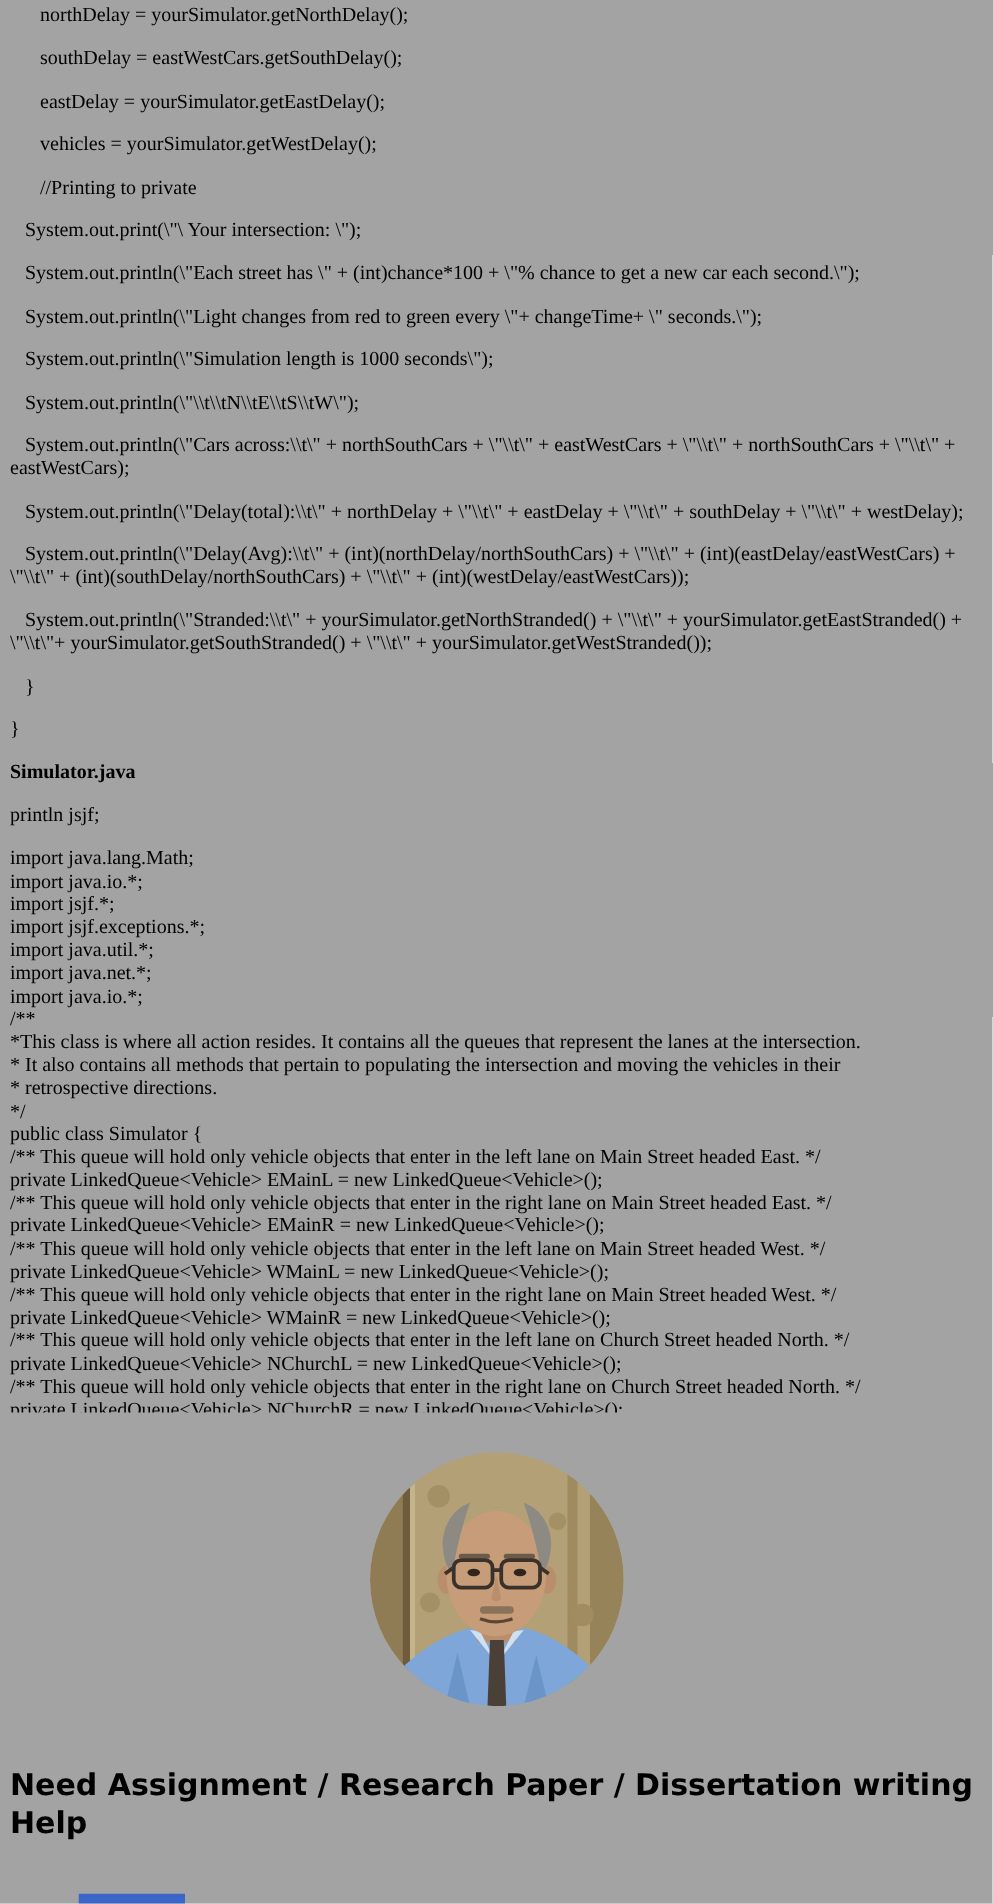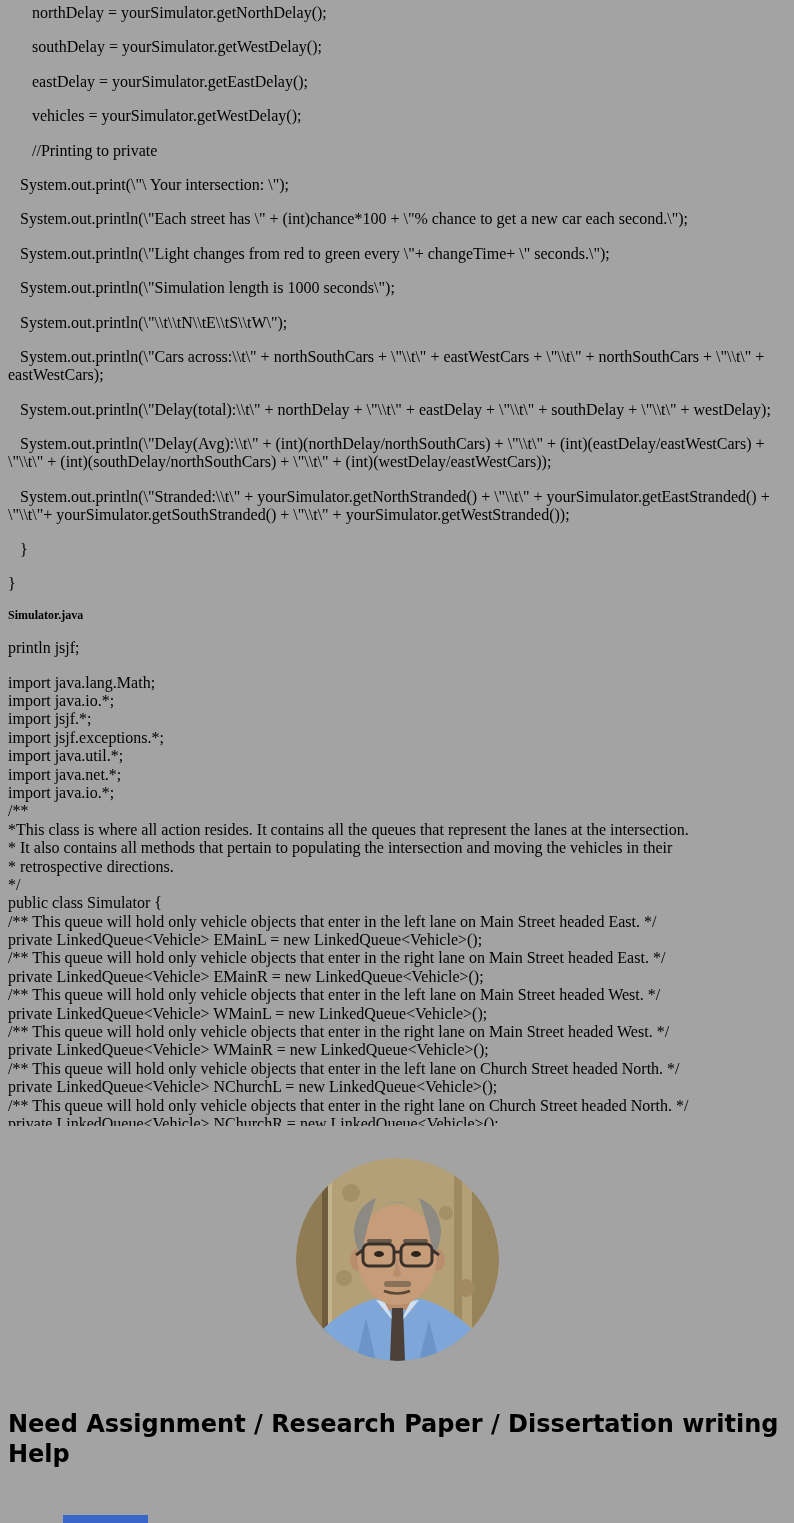--- a/index.html
+++ b/index.html
@@ -20,21 +20,21 @@
   .pkg-line,
   .block-clip p {
     margin: 16px 0;
     white-space: pre-wrap;
     line-height: 1.15;
     word-wrap: break-word;
   }
   .code-section p:first-child { margin-top: 4px; }
   .file-heading {
     font-weight: bold;
-    font-size: 12px;
+    font-size: 16px;
     margin: 16px 0;
     line-height: 1.15;
   }
   .block-clip {
     height: 452px;
     overflow: hidden;
     margin-top: 16px;
   }
   .block-clip p { margin: 0; }
   .photo-wrap {
@@ -66,21 +66,21 @@
     background: #3a66c9;
   }
 </style>
 </head>
 <body>
 
 <div class="page">
 
   <section class="code-section">
     <p>      northDelay = yourSimulator.getNorthDelay();</p>
-    <p>      southDelay = yourSimulator.getWestDelay();</p>
+    <p>      southDelay = eastWestCars.getSouthDelay();</p>
     <p>      eastDelay = yourSimulator.getEastDelay();</p>
     <p>      vehicles = yourSimulator.getWestDelay();</p>
     <p>      //Printing to private</p>
     <p>   System.out.print(\"\ Your intersection: \");</p>
     <p>   System.out.println(\"Each street has \" + (int)chance*100 + \"% chance to get a new car each second.\");</p>
     <p>   System.out.println(\"Light changes from red to green every \"+ changeTime+ \" seconds.\");</p>
     <p>   System.out.println(\"Simulation length is 1000 seconds\");</p>
     <p>   System.out.println(\"\\t\\tN\\tE\\tS\\tW\");</p>
     <p>   System.out.println(\"Cars across:\\t\" + northSouthCars + \"\\t\" + eastWestCars + \"\\t\" + northSouthCars + \"\\t\" + eastWestCars);</p>
     <p>   System.out.println(\"Delay(total):\\t\" + northDelay + \"\\t\" + eastDelay + \"\\t\" + southDelay + \"\\t\" + westDelay);</p>

